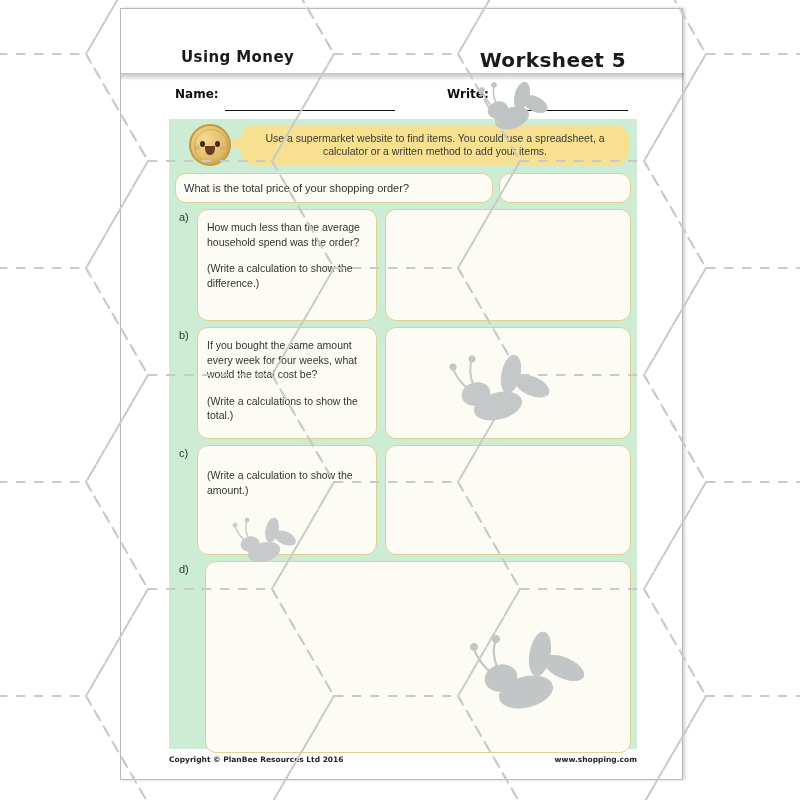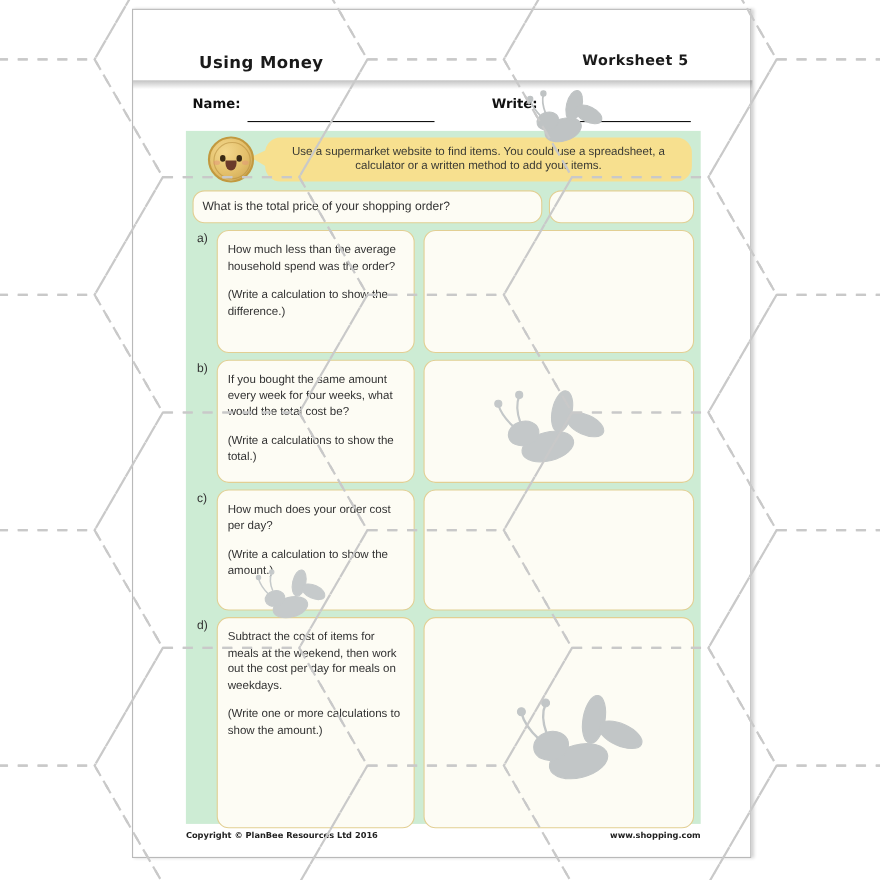--- a/index.html
+++ b/index.html
@@ -71,21 +71,21 @@
     letter-spacing: .4px;
     color: #1a1a1a;
     white-space: nowrap;
   }
   .wnum {
     position: absolute;
     right: 4px;
     top: 7px;
     font-family: "DejaVu Sans", sans-serif;
     font-weight: bold;
-    font-size: 13px;
+    font-size: 20px;
     letter-spacing: .4px;
     color: #1a1a1a;
     white-space: nowrap;
   }
 
   
   .namedate {
     position: absolute;
     left: 54px;
     top: 78px;
@@ -341,32 +341,27 @@
         <div class="qbox q-text">
           <p>If you bought the same amount every week for four weeks, what would the total cost be?</p>
           <p class="gap">(Write a calculations to show the total.)</p>
         </div>
         <div class="qbox q-ans"></div>
       </div>
 
       <div class="qrow h110">
         <span class="qletter">c)</span>
         <div class="qbox q-text">
-          <p>How much does your order cost per day?</p>
           <p class="gap">(Write a calculation to show the amount.)</p>
         </div>
         <div class="qbox q-ans"></div>
       </div>
 
       <div class="qrow h190">
         <span class="qletter">d)</span>
-        <div class="qbox q-text">
-          <p>Subtract the cost of items for meals at the weekend, then work out the cost per day for meals on weekdays.</p>
-          <p class="gap">(Write one or more calculations to show the amount.)</p>
-        </div>
         <div class="qbox q-ans"></div>
       </div>
 
     </div>
 
     <div class="footer">
       <span class="left">Copyright © PlanBee Resources Ltd 2016</span>
       <span class="right">www.shopping.com</span>
     </div>
   </div>

